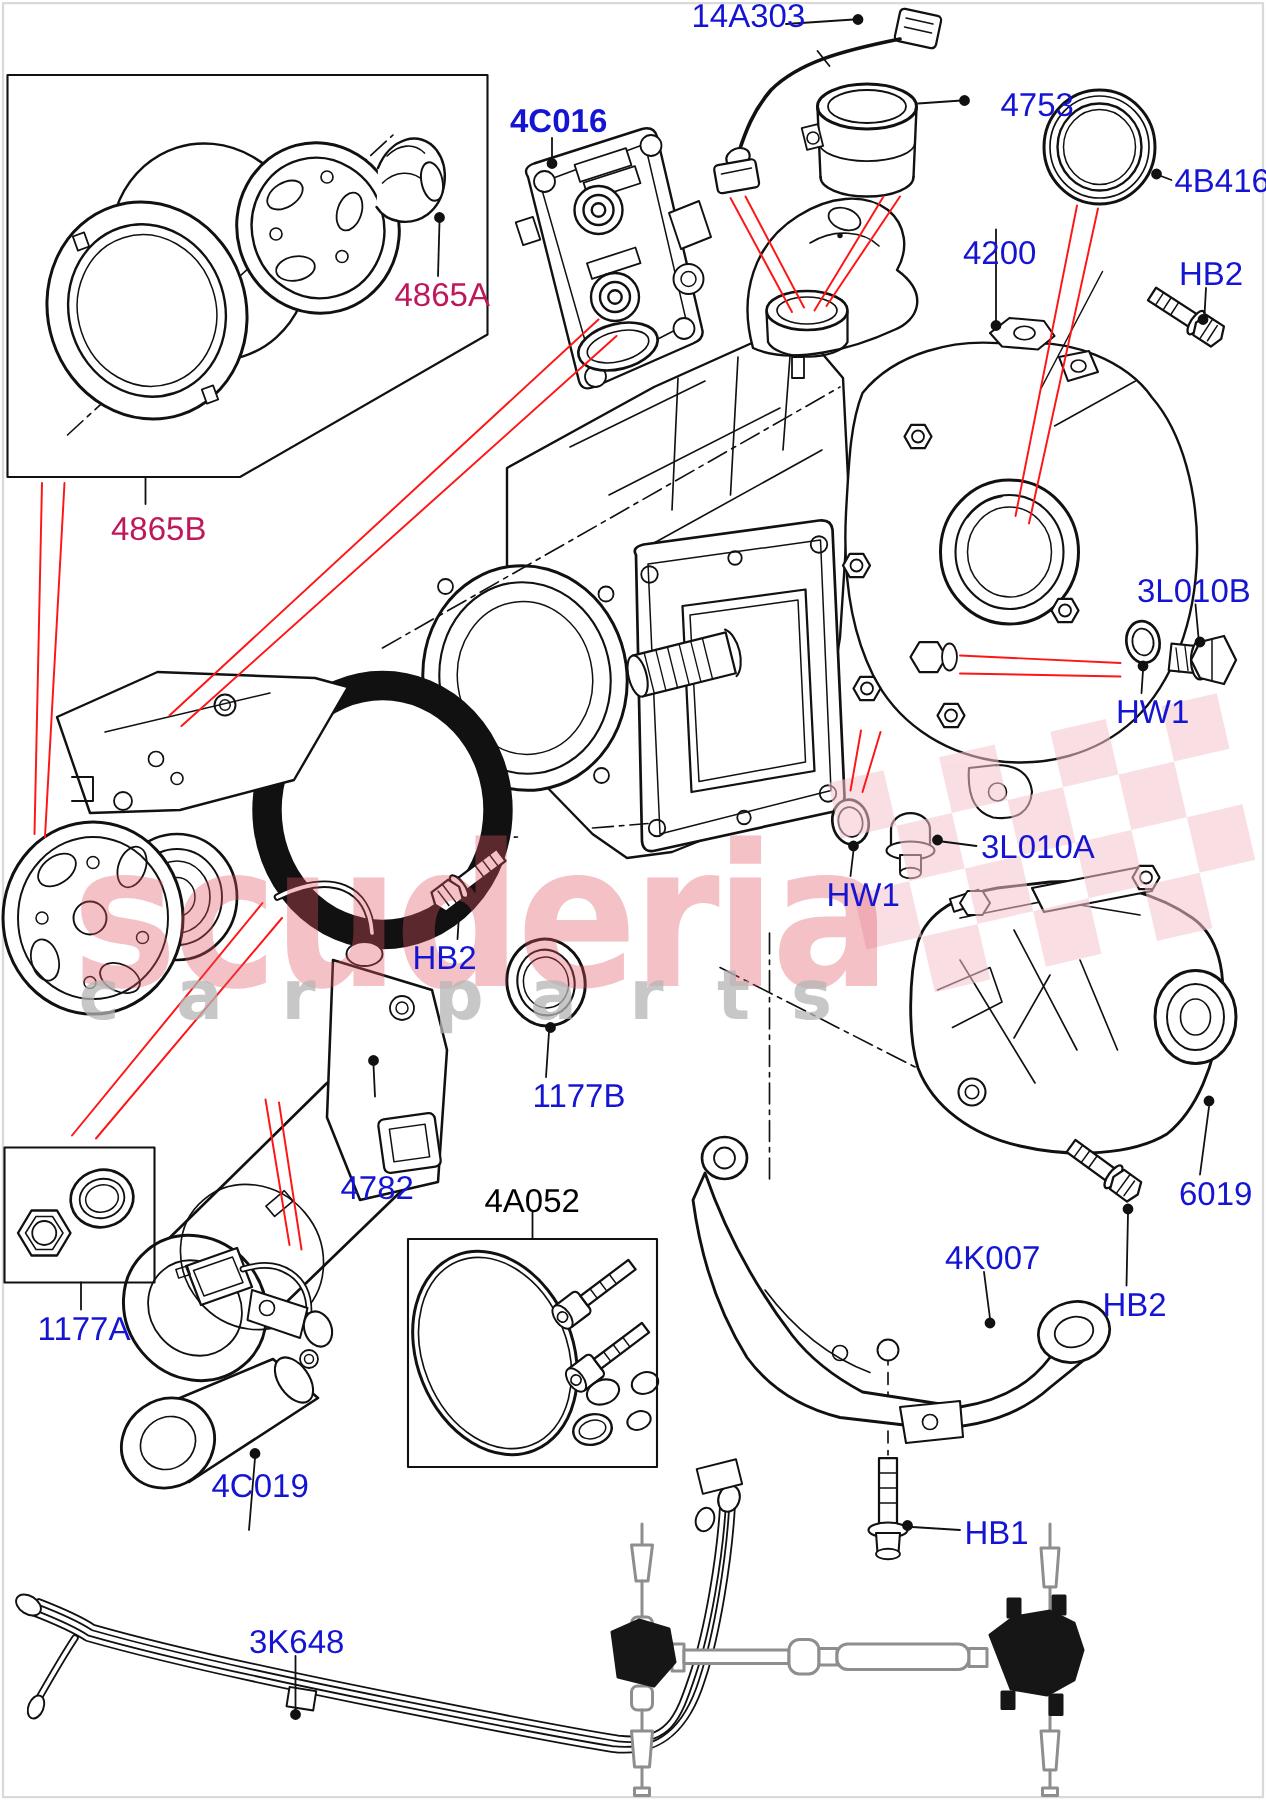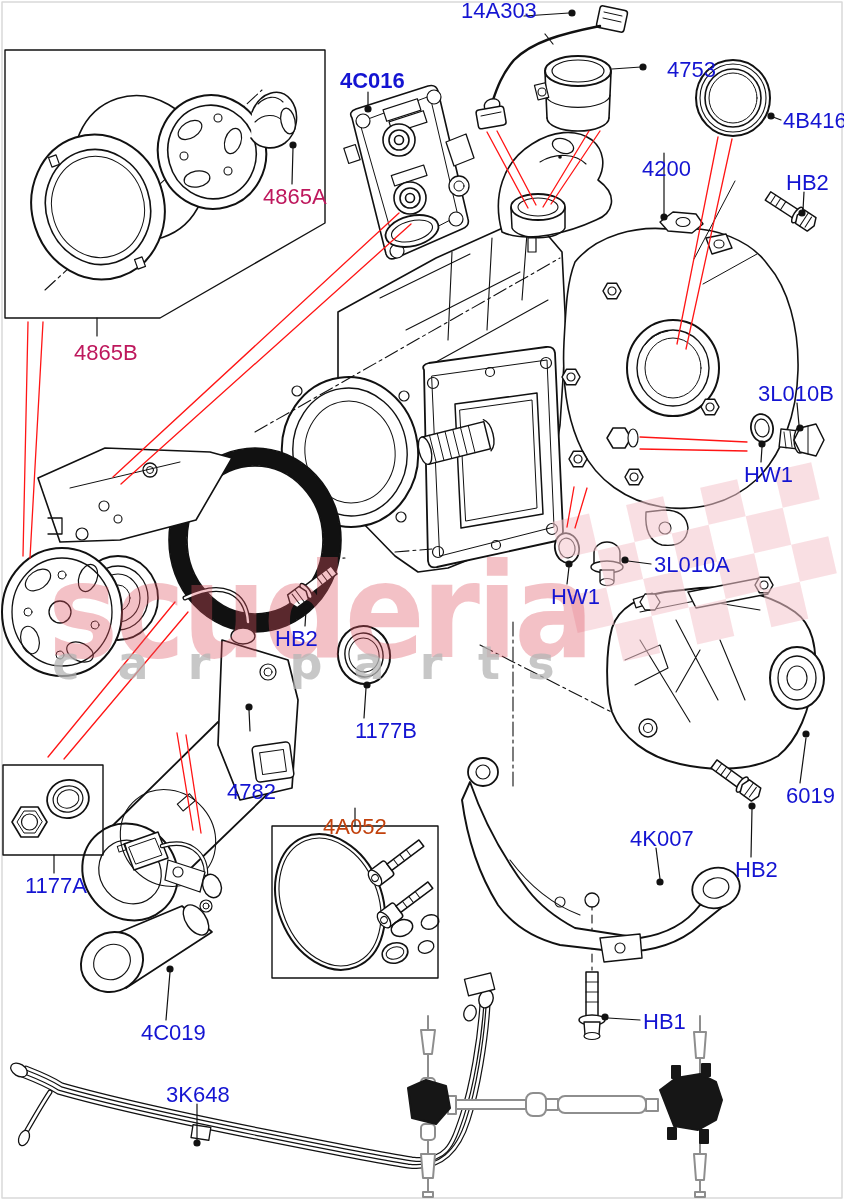--- a/index.html
+++ b/index.html
@@ -511,21 +511,21 @@
       <div class="part-label" style="left: 74px; top: 342px; color: #be185d;">4865B</div>
       <div class="part-label" style="left: 758px; top: 383px; color: rgb(20, 20, 210); text-align: center;">3L010B</div>
       <div class="part-label" style="left: 744px; top: 464px; color: rgb(20, 20, 210);">HW1</div>
       <div class="part-label" style="left: 654px; top: 554px; color: rgb(20, 20, 210);">3L010A</div>
       <div class="part-label" style="left: 551px; top: 586px; color: rgb(20, 20, 210);">HW1</div>
       <div class="part-label" style="left: 275px; top: 628px; color: rgb(20, 20, 210);">HB2</div>
       <div class="part-label" style="left: 355px; top: 720px; color: rgb(20, 20, 210);">1177B</div>
       <div class="part-label" style="left: 227px; top: 733px; color: rgb(20, 20, 210); margin-top: 48px;">4782</div>
       <div class="part-label" style="left: 786px; top: 785px; color: rgb(20, 20, 210);">6019</div>
       <div class="part-label" style="left: 25px; top: 875px; color: rgb(20, 20, 210);">1177A</div>
-      <div class="part-label" style="left: 323px; top: 816px; color: #c2410c;">4A052</div>
+      <div class="part-label" style="left: 323px; top: 790px; color: #000000;">4A052</div>
       <div class="part-label" style="left: 630px; top: 828px; color: rgb(20, 20, 210); text-align: center;">4K007</div>
       <div class="part-label" style="left: 735px; top: 859px; color: rgb(20, 20, 210);">HB2</div>
       <div class="part-label" style="left: 643px; top: 1011px; color: rgb(20, 20, 210);">HB1</div>
-      <div class="part-label" style="left: 141px; top: 1022px; color: rgb(20, 20, 210);">4C019</div>
+      <div class="part-label" style="left: 141px; top: 980px; color: rgb(20, 20, 210);">4C019</div>
       <div class="part-label" style="left: 166px; top: 1084px; color: rgb(20, 20, 210);">3K648</div>
     </div>
 
 </div>
 
 </body></html>

